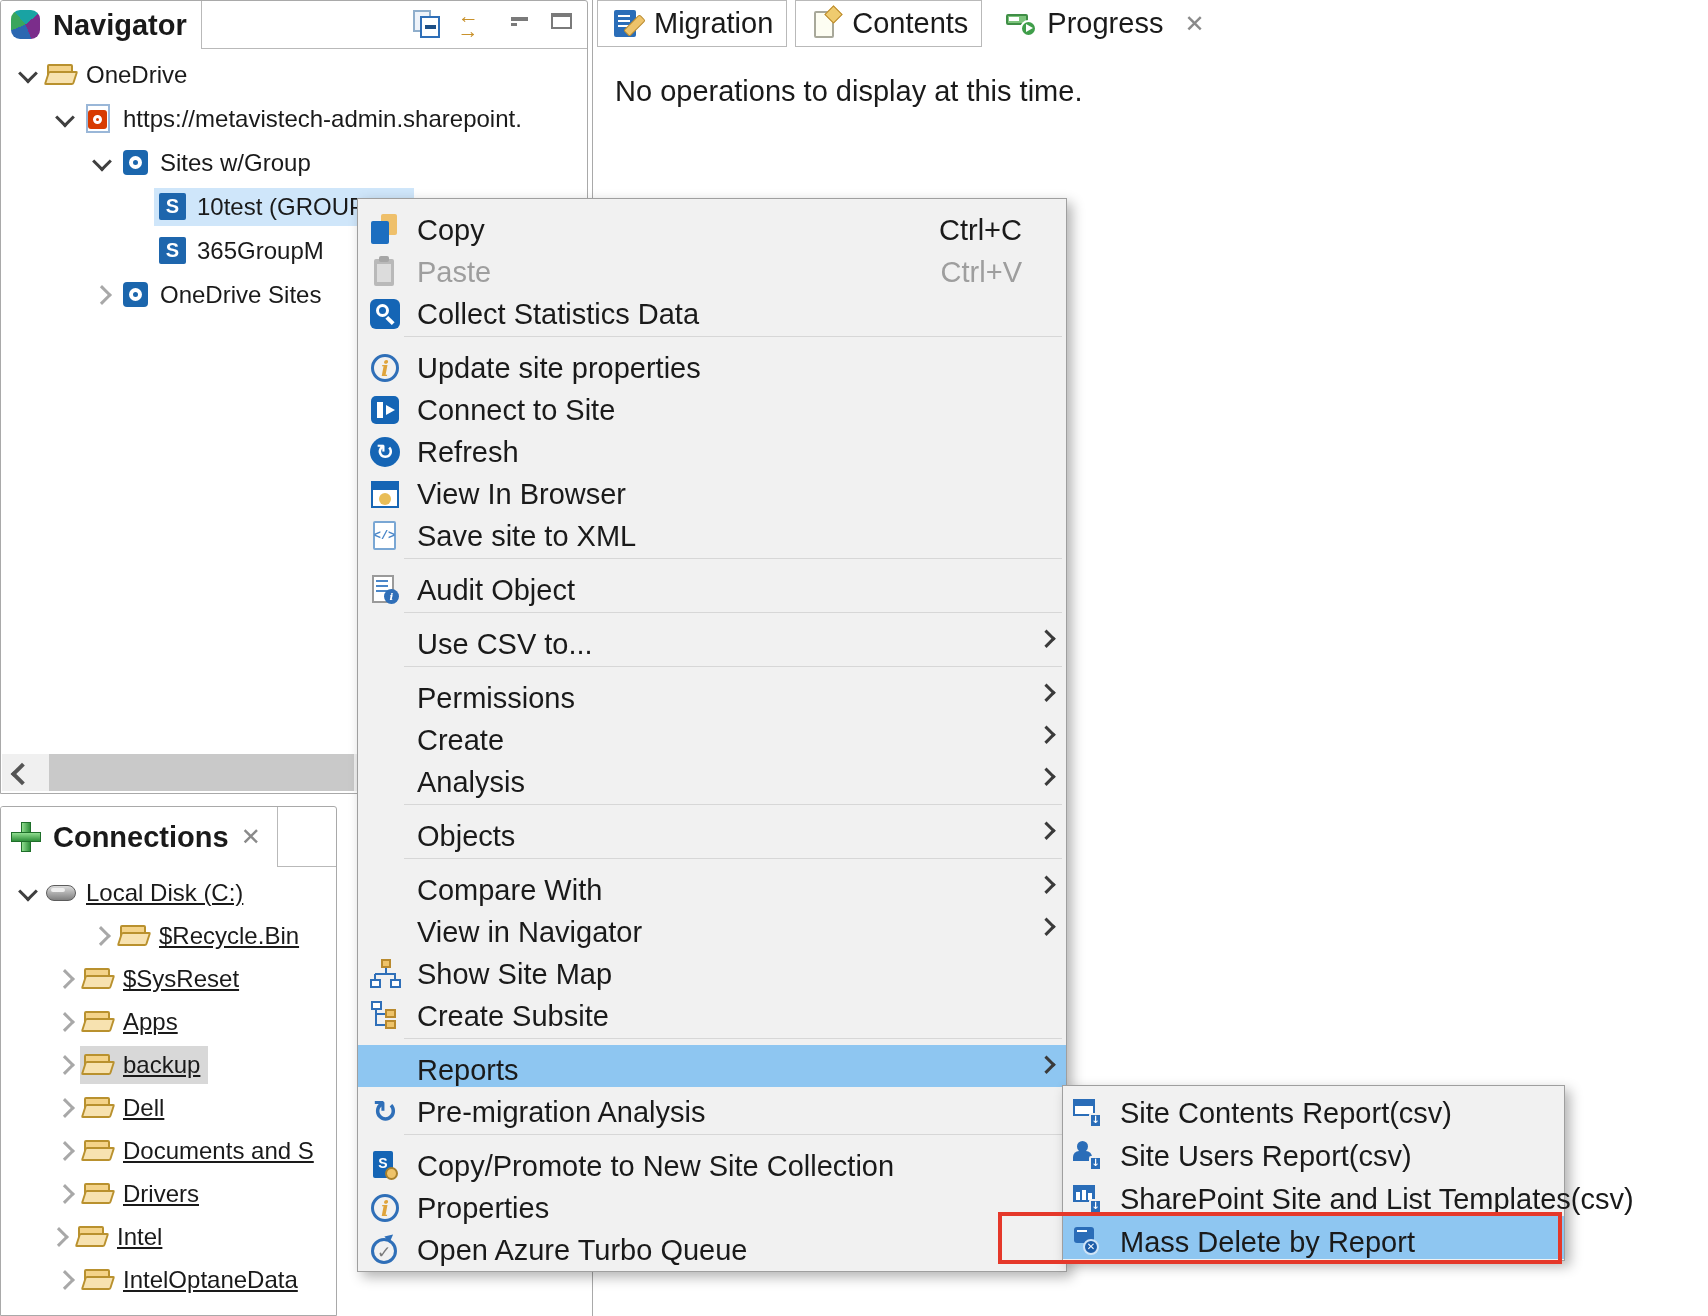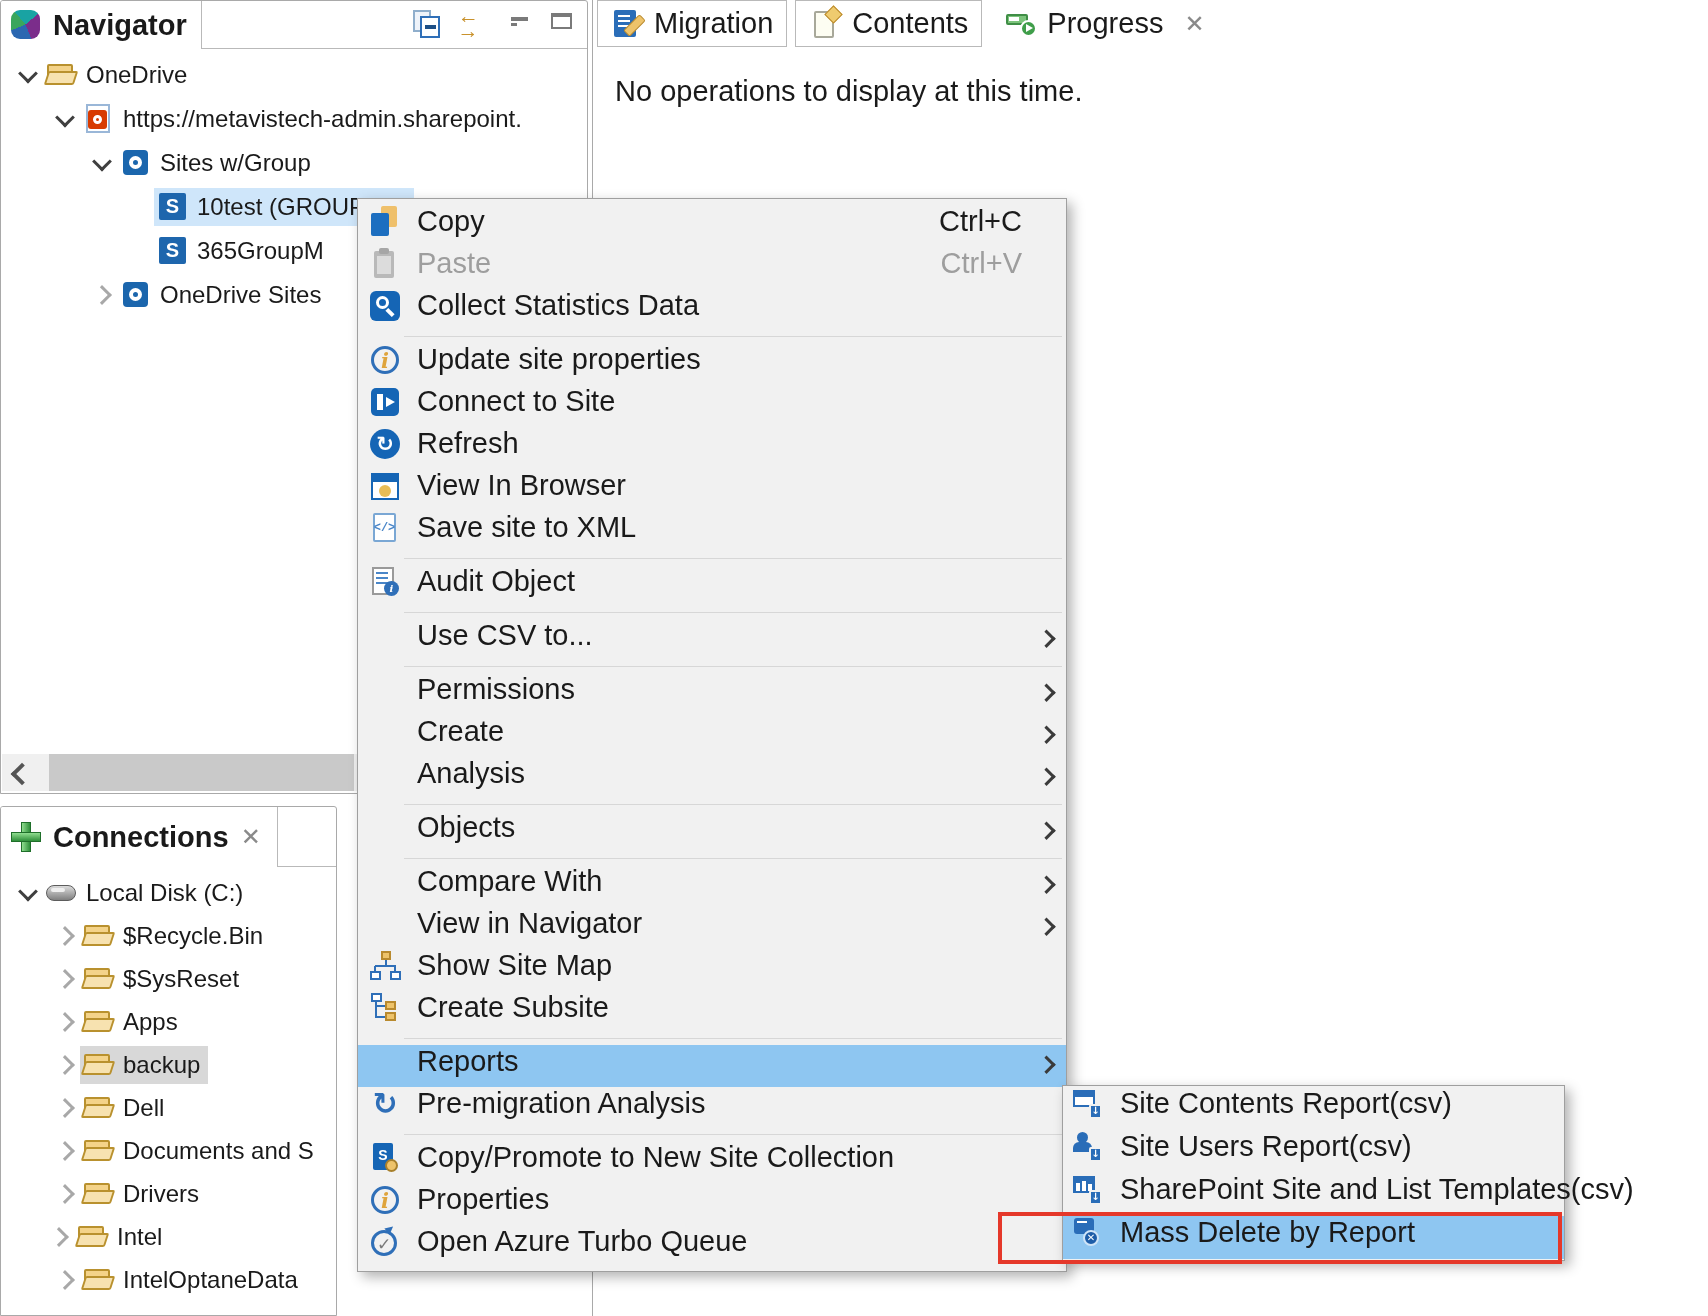--- a/index.html
+++ b/index.html
@@ -15,21 +15,21 @@
   .panel-header{display:flex;align-items:stretch;height:48px;}
   .ptab{display:flex;align-items:center;gap:10px;padding:0 14px 0 8px;border-right:1px solid #b9b9b9;background:#fff;}
   .ptab-label{font-size:29px;white-space:nowrap;font-weight:bold;}
   .header-rest{flex:1;border-bottom:1px solid #b9b9b9;display:flex;align-items:center;justify-content:flex-end;gap:6px;padding-right:6px;}
   #connections-panel .panel-header{height:60px;}
   .close-x{font-size:24px;color:#8a8a8a;padding:0 2px;line-height:1;}
 
   
   .tree{padding-top:4px;}
   .tree-row{display:flex;align-items:center;height:44px;white-space:nowrap;}
-  #connections-panel .tree-row{height:43px;}
+  #connections-panel .tree-row{height:43px;text-decoration:underline;}
   .chev-box{width:30px;flex:none;display:inline-flex;justify-content:center;align-items:center;}
   .chev{width:11px;height:11px;border-right:3px solid #3f3f3f;border-bottom:3px solid #3f3f3f;display:inline-block;}
   .chev.exp{transform:rotate(45deg) translate(-1px,-1px);}
   .chev.col{transform:rotate(-45deg);border-color:#a8a8a8;}
   .row-core{display:inline-flex;align-items:center;gap:7px;padding:2px 8px 2px 2px;}
   .row-core.sel-blue{background:#cfe6fa;}
   .row-core.sel-gray{background:#d8d8d8;}
   .tree-label{font-size:24px;}
 
   
@@ -41,21 +41,21 @@
 
   
   .hscrollbar{position:absolute;left:1px;right:1px;bottom:2px;height:37px;background:#f0f0f0;}
   .sb-arrow{position:absolute;left:12px;top:12px;width:12px;height:12px;border-right:4px solid #555;border-bottom:4px solid #555;transform:rotate(135deg);}
   .sb-thumb{position:absolute;left:47px;top:0;width:305px;height:100%;background:#c9c9c9;}
 
   
   .menu{position:absolute;background:#f1f1f1;border:1px solid #9f9f9f;box-shadow:5px 5px 12px rgba(0,0,0,.3);box-sizing:border-box;}
   #context-menu{left:357px;top:198px;width:710px;z-index:20;padding:6px 0 4px 0;}
   #report-submenu{left:1062px;top:1085px;width:503px;z-index:21;padding:1px 0;}
-  .menu-item{position:relative;display:flex;align-items:flex-start;height:42px;padding:0 44px 0 10px;font-size:29px;white-space:nowrap;}
+  .menu-item{position:relative;display:flex;align-items:flex-end;height:42px;padding:0 44px 0 10px;font-size:29px;white-space:nowrap;}
   #report-submenu .menu-item{height:43px;padding:0 16px 0 8px;}
   .menu-item .ic{margin-right:15px;}
   .menu-item.disabled{color:#9e9e9e;}
   .menu-item.highlighted{background:#8ec6f1;}
   .shortcut{margin-left:auto;}
   .sub-arrow{position:absolute;right:13px;top:50%;width:10px;height:10px;border-right:3px solid #3a3a3a;border-bottom:3px solid #3a3a3a;transform:translateY(-60%) rotate(-45deg);}
   .menu-sep{height:1px;background:#d7d7d7;margin:5px 4px 6px 46px;}
 
   
   #annotation-box{position:absolute;left:998px;top:1212px;width:564px;height:52px;border:4px solid #e5382a;box-sizing:border-box;z-index:30;}
@@ -220,21 +220,21 @@
           <i class="chev exp"></i>
         </span>
         <span class="row-core">
           <span class="ic">
             <i class="abs" style="left:1px;top:9px;width:30px;height:16px;border-radius:8px;background:linear-gradient(#dcdcdc,#7f7f7f);border:1px solid #5c5c5c;box-sizing:border-box"></i>
             <i class="abs" style="left:6px;top:12px;width:14px;height:4px;border-radius:2px;background:#efefef"></i>
           </span>
           <span class="tree-label">Local Disk (C:)</span>
         </span>
       </div>
-      <div class="tree-row" style="padding-left: 49px;">
+      <div class="tree-row" style="padding-left: 49px; margin-left: 36px;">
         <span class="chev-box">
           <i class="chev col"></i>
         </span>
         <span class="row-core">
           <span class="ic">
             <i class="abs" style="left:2px;top:6px;width:26px;height:20px;background:#f4d389;border:2px solid #b9912e;box-sizing:border-box;border-radius:2px"></i>
             <i class="abs" style="left:1px;top:13px;width:30px;height:14px;background:#f7e2b0;border:2px solid #b9912e;box-sizing:border-box;transform:skewX(-18deg);border-radius:2px"></i>
           </span>
           <span class="tree-label">$Recycle.Bin</span>
         </span>

